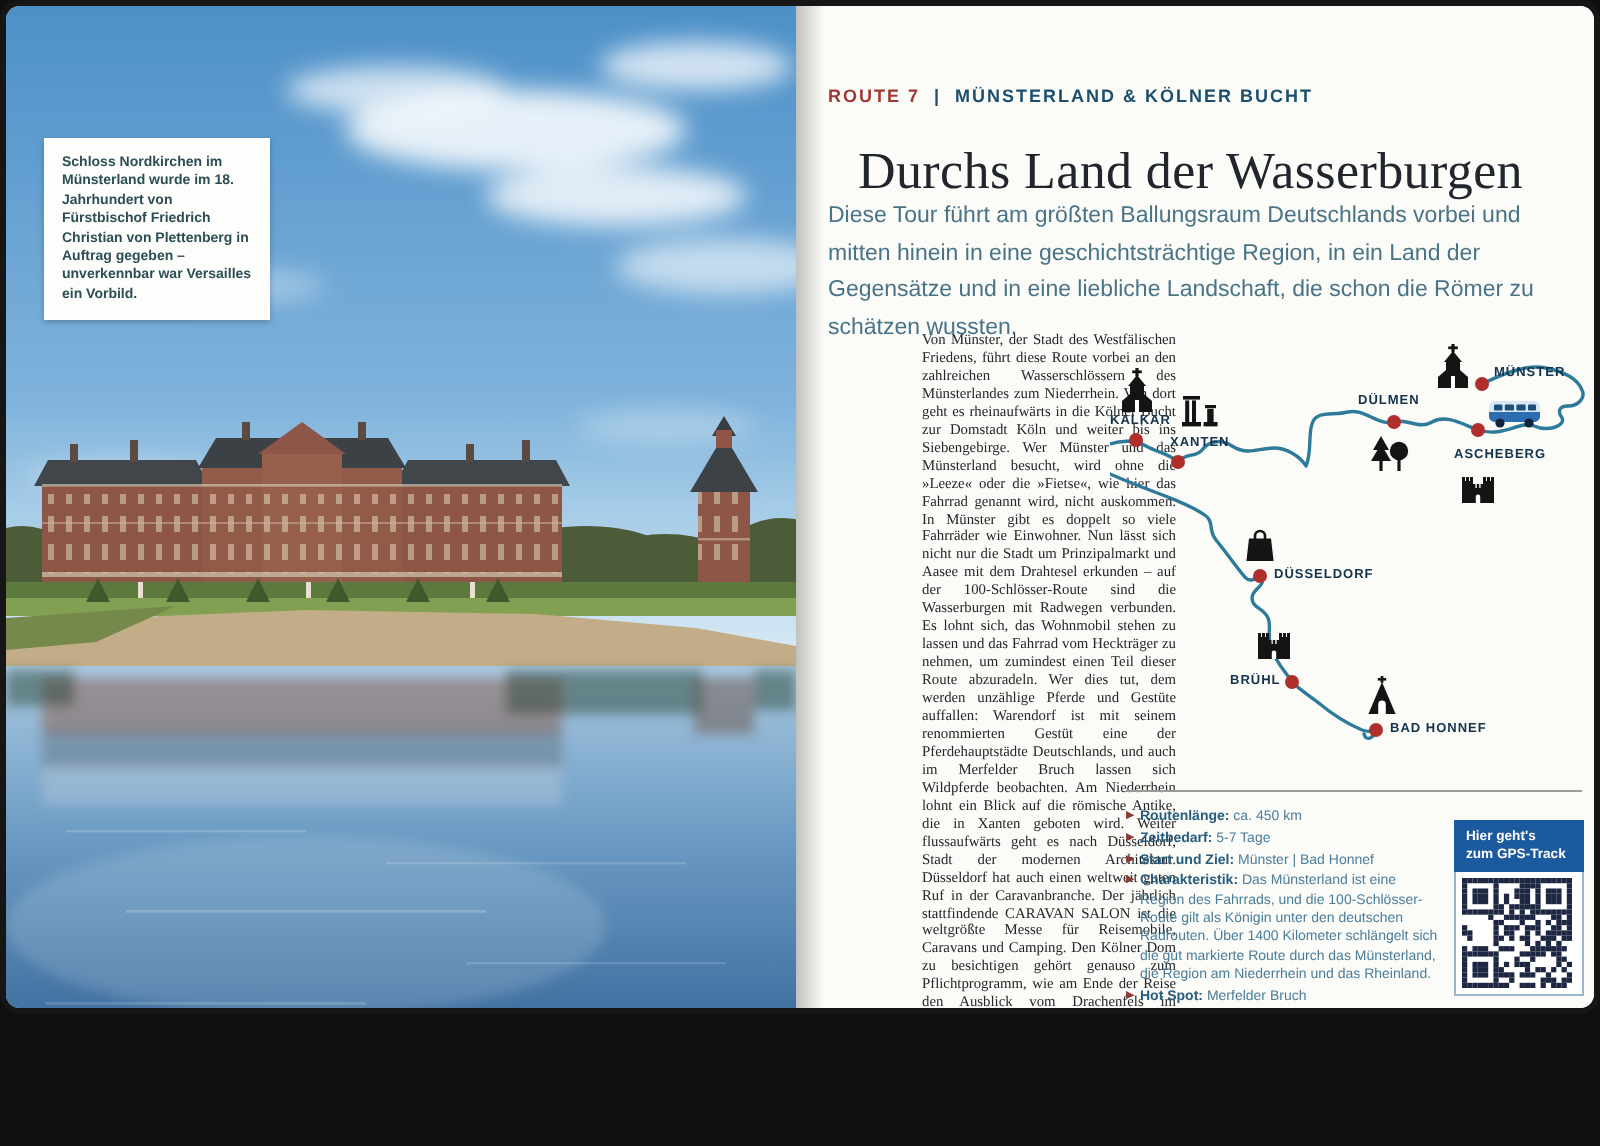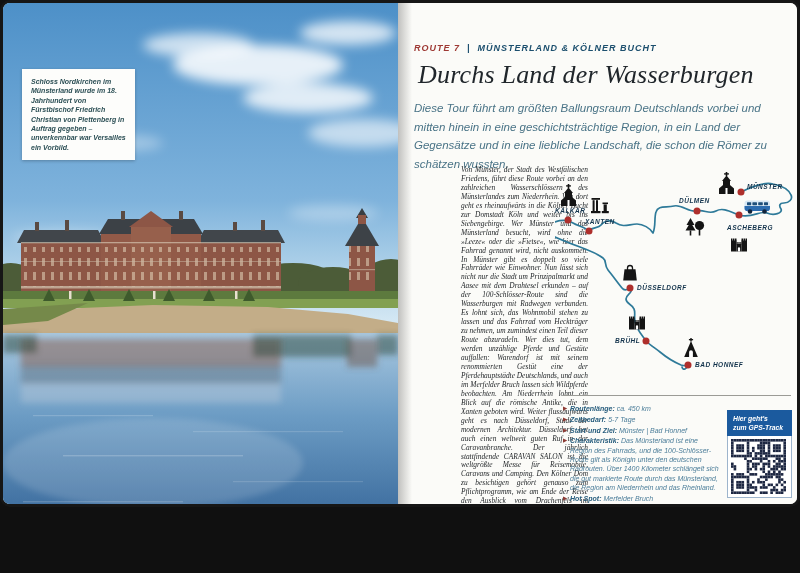--- a/index.html
+++ b/index.html
@@ -1,35 +1,35 @@
 <!DOCTYPE html>
 <html lang="de"><head>
 <meta charset="utf-8">
 <style>
   html,body{margin:0;padding:0;background:#101010;}
-  #stage{position:relative;width:800px;height:507px;font-family:"Liberation Sans","DejaVu Sans",sans-serif;font-style:italic;}
+  #stage{position:relative;width:800px;height:507px;font-family:"Liberation Sans","DejaVu Sans",sans-serif;}
   #frame{position:absolute;inset:0;background:#161616;border-radius:10px;overflow:hidden;}
   #content{position:absolute;inset:3px;border-radius:7px;overflow:hidden;background:#fafaf8;}
 
   
   #photo{position:absolute;left:0;top:0;width:395px;height:567px;overflow:hidden;background:#5e9ccb;}
   #photo svg{position:absolute;left:0;top:0;}
   #caption{position:absolute;left:19px;top:66px;width:113px;box-sizing:border-box;background:#fdfdfb;
            padding:8px 9px;color:#2c4f55;font-size:7px;line-height:9.4px;font-weight:bold;
            box-shadow:0 1px 3px rgba(0,0,0,.25);}
 
   
   #page-right{position:absolute;left:395px;top:0;width:399px;height:567px;background:#fbfbf8;}
   #spine-shadow{position:absolute;left:0;top:0;width:14px;height:100%;
                 background:linear-gradient(90deg,rgba(40,40,40,.28),rgba(40,40,40,0));}
   #kicker{position:absolute;left:16px;top:40px;font-size:9px;font-weight:bold;letter-spacing:1px;white-space:nowrap;}
   #kicker-route{color:#9e3934;}
   #kicker-sep{color:#1c4f6e;margin:0 7px;}
   #kicker-region{color:#1c4f6e;}
-  #title{position:absolute;left:15px;top:52px;margin:5px;font-family:"Liberation Serif","DejaVu Serif",serif;
+  #title{position:absolute;left:15px;top:52px;margin:16px;font-family:"Liberation Serif","DejaVu Serif",serif;
          font-weight:normal;font-size:26px;color:#20262b;letter-spacing:.2px;white-space:nowrap;}
   #intro{position:absolute;left:16px;top:96px;width:372px;margin:0;color:#497386;
          font-size:11.5px;line-height:18.5px;}
   #bodytext{position:absolute;left:19px;top:163px;width:127px;
             font-family:"Liberation Serif","DejaVu Serif",serif;font-size:7.4px;line-height:8.95px;
             color:#23272a;text-align:justify;hyphens:auto;margin-left:44px;-webkit-hyphens:auto;}
 
   
   #map{position:absolute;left:157px;top:160px;width:240px;height:232px;}
   #map svg.route{position:absolute;left:0;top:0;}

